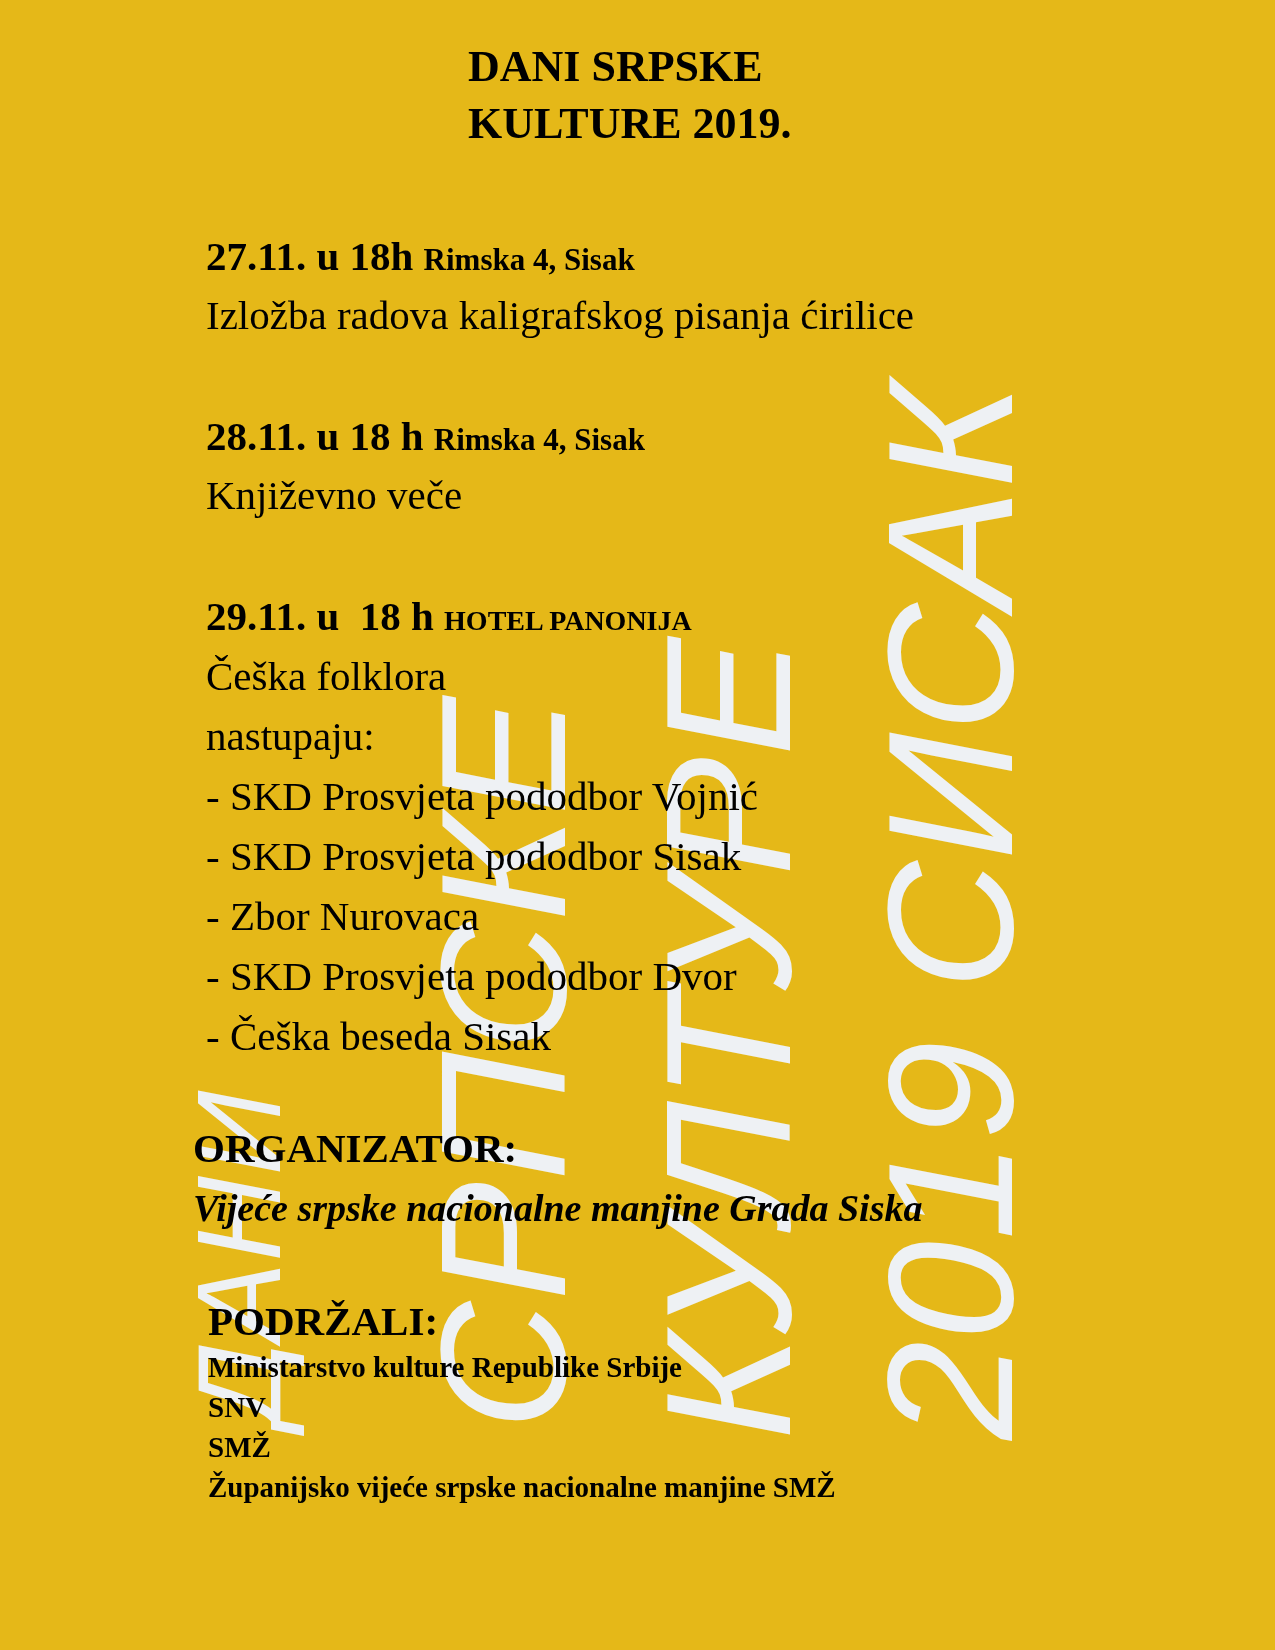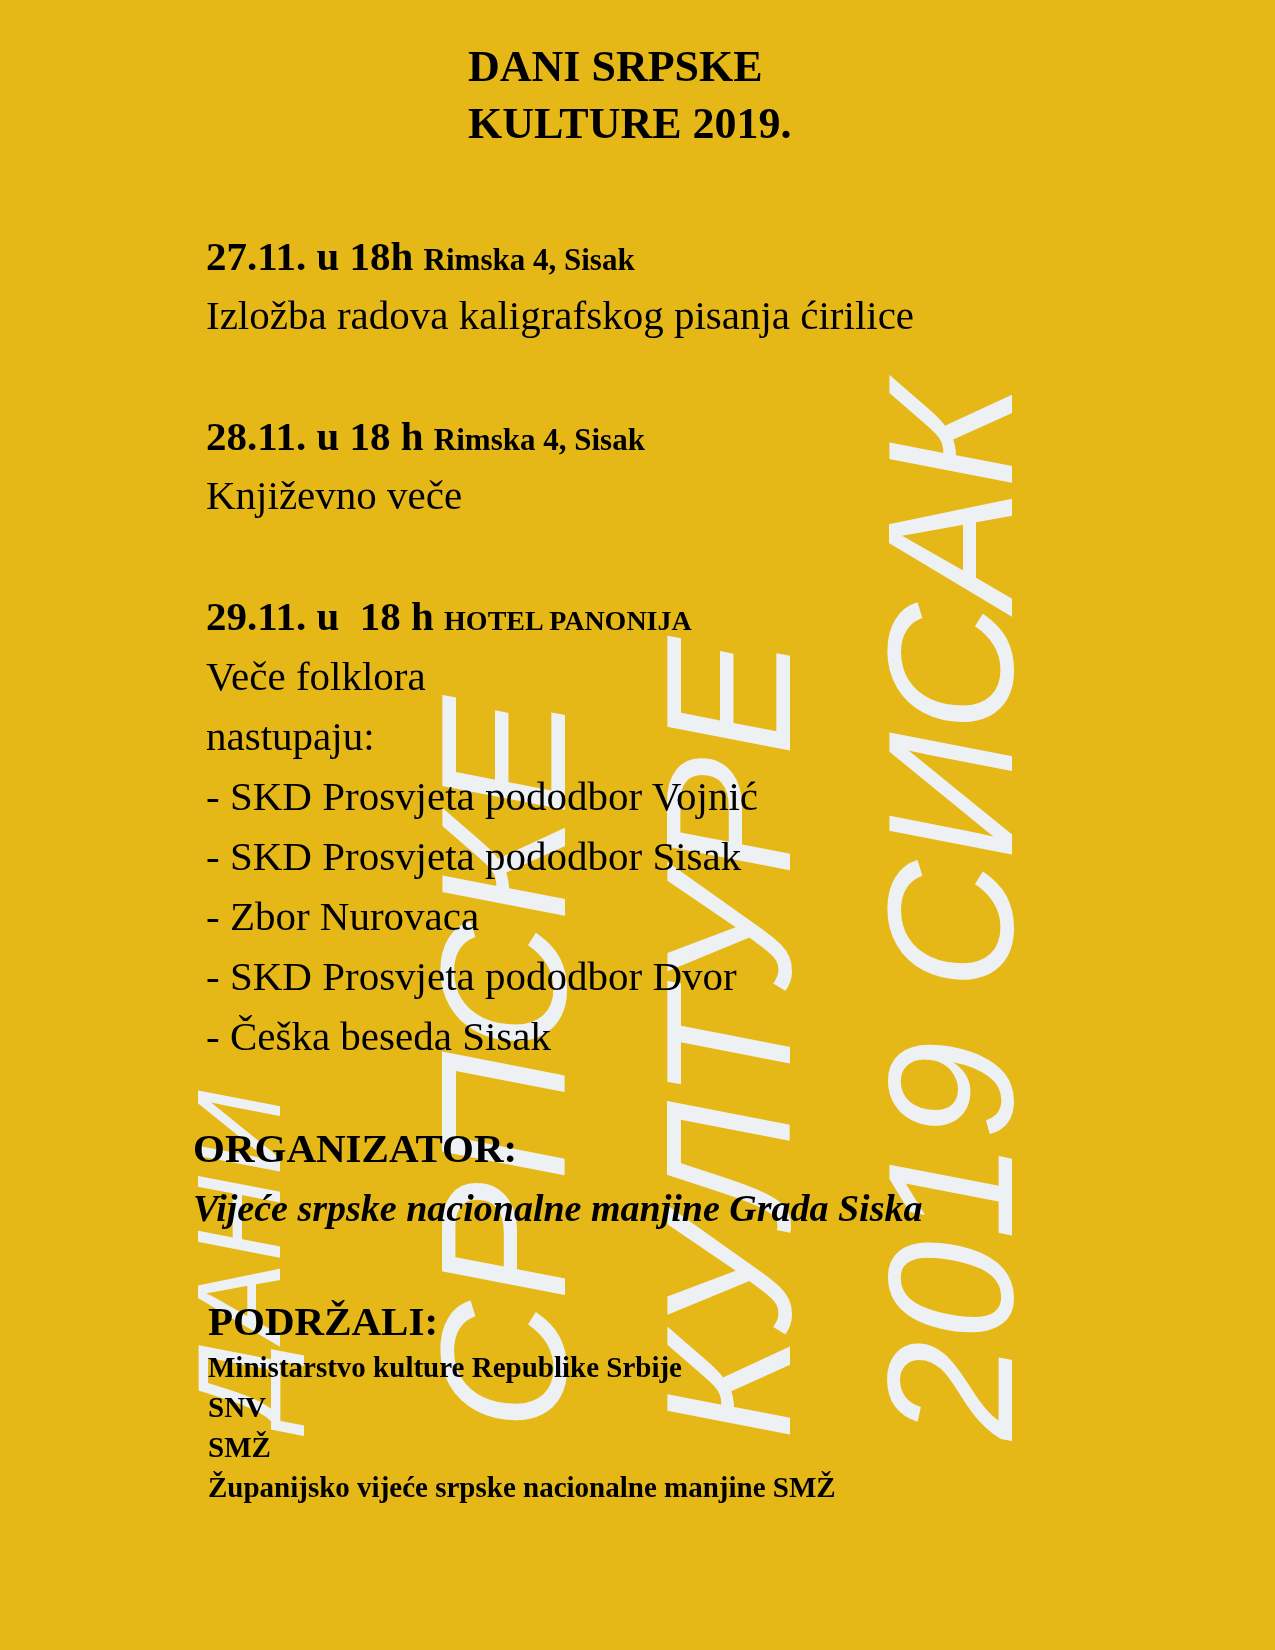--- a/index.html
+++ b/index.html
@@ -147,21 +147,21 @@
       <span class="place">Rimska 4, Sisak</span>
     </div>
     <div class="event-desc">Književno veče</div>
   </section>
 
   <section class="event e3">
     <div class="event-head">
       <span style="white-space:pre">29.11. u  18 h</span>
       <span class="place">HOTEL PANONIJA</span>
     </div>
-    <div class="event-desc">Veče folklora</div>
+    <div class="event-desc">Češka folklora</div>
     <div class="event-desc">nastupaju:</div>
     <ul class="lineup">
       <li>- SKD Prosvjeta pododbor Vojnić</li>
       <li>- SKD Prosvjeta pododbor Sisak</li>
       <li>- Zbor Nurovaca</li>
       <li>- SKD Prosvjeta pododbor Dvor</li>
       <li>- Češka beseda Sisak</li>
     </ul>
   </section>
 

